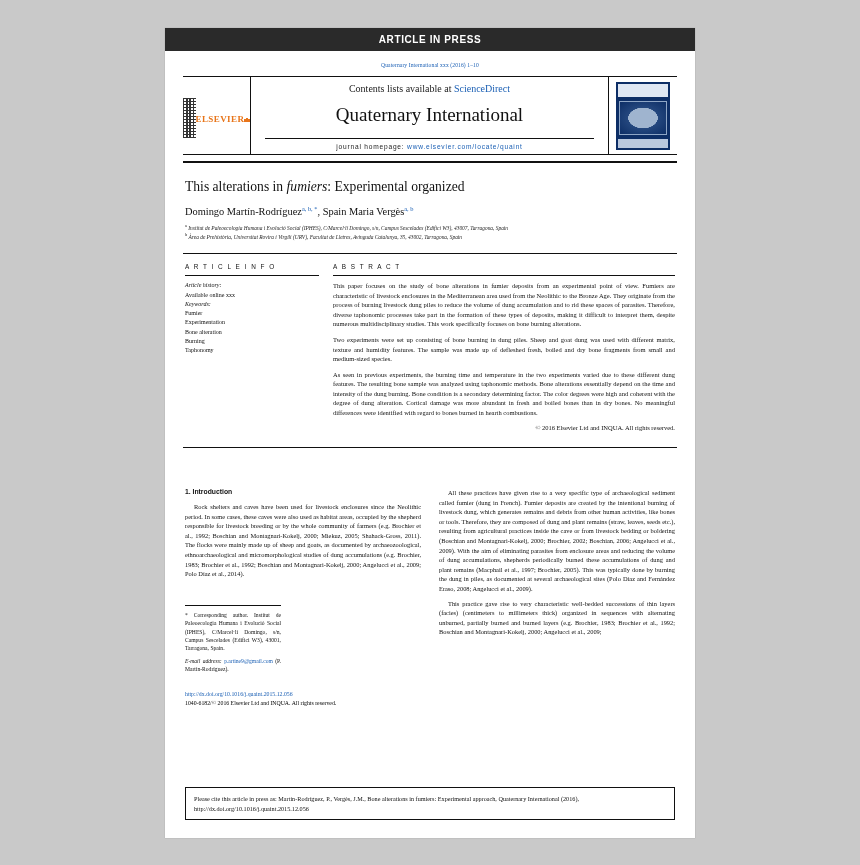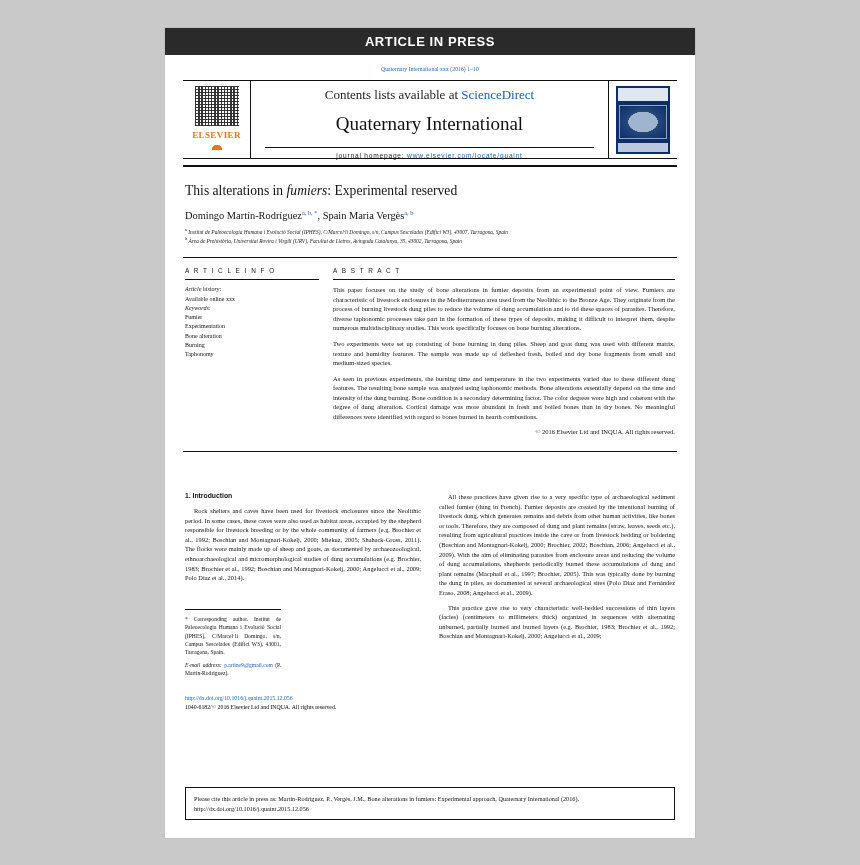--- a/index.html
+++ b/index.html
@@ -11,37 +11,37 @@
   .page{
     position:absolute;left:165px;top:28px;width:530px;height:810px;
     background:#ffffff;
     box-shadow:0 0 1px rgba(0,0,0,.25);
   }
   
   .aip-bar{
     background:#2a2a2a;color:#ffffff;
     text-align:center;
     font-family:"Liberation Sans", sans-serif;
-    font-weight:bold;font-size:13px;letter-spacing:.6px;
+    font-weight:bold;font-size:10px;letter-spacing:.6px;
     padding:6px 0 6px 0;
   }
   .journal-line{
     text-align:center;color:#1a5fb4;
     font-size:5.6px;margin-top:11px;letter-spacing:.1px;
   }
   
   .masthead{
     margin:8px 18px 0 18px;
     border-top:1px solid #111;
     border-bottom:1px solid #111;
     display:flex;height:77px;
   }
   .mast-left{
     width:68px;border-right:1px solid #111;
-    display:flex;flex-direction:column;align-items:center;justify-content:flex-start;
+    display:flex;align-items:center;justify-content:flex-start;
     padding-top:3px;box-sizing:border-box;
   }
   .qr{
     width:44px;height:40px;margin-top:2px;
     background-color:#ffffff;
     background-image:
       repeating-linear-gradient(0deg,#111 0 1.4px,transparent 1.4px 3px),
       repeating-linear-gradient(90deg,#111 0 1.4px,transparent 1.4px 3.2px);
     opacity:.85;
   }
@@ -50,21 +50,21 @@
     font-size:9px;font-weight:bold;letter-spacing:.4px;
   }
   .elsevier-tree{
     width:20px;height:9px;margin-top:1px;
     background:radial-gradient(circle at 50% 100%, #e8751a 0 38%, transparent 39%);
   }
   .mast-mid{
     flex:1;text-align:center;padding-top:6px;position:relative;
   }
   .contents{
-    font-size:13px;color:#222;
+    font-size:10px;color:#222;
   }
   .contents a{color:#1a5fb4;text-decoration:none;}
   .jtitle{
     font-size:19px;margin-top:10px;color:#111;font-family:"Liberation Serif",serif;
   }
   .jhome{
     margin-top:12px;font-family:"Liberation Sans",sans-serif;
     font-size:6.6px;letter-spacing:.8px;color:#222;
     border-top:1px solid #111;padding-top:4px;
     margin-left:14px;margin-right:14px;
@@ -180,21 +180,21 @@
         <div class="cov-top"></div>
         <div class="cov-img"></div>
         <div class="cov-bot"></div>
       </div>
     </div>
   </div>
 
   <hr class="hr-thick">
 
   <div class="title">
-    <span>This alterations in </span><i>fumiers</i><span>: Experimental reserved</span>
+    <span>This alterations in </span><i>fumiers</i><span>: Experimental organized</span>
   </div>
 
   <div class="authors">
     <span>Domingo Martín-Rodríguez</span><sup>a, b, *</sup>,
     <span>Spain Maria Vergès</span><sup>a, b</sup>
   </div>
 
   <div class="aff">
     <div><sup>a</sup> <i>Institut de Paleoecologia Humana i Evolució Social (IPHES), C/Marcel·lí Domingo, s/n, Campus Sescelades (Edifici W3), 43007, Tarragona, Spain</i></div>
     <div><sup>b</sup> <i>Àrea de Prehistòria, Universitat Rovira i Virgili (URV), Facultat de Lletres, Avinguda Catalunya, 35, 43002, Tarragona, Spain</i></div>

